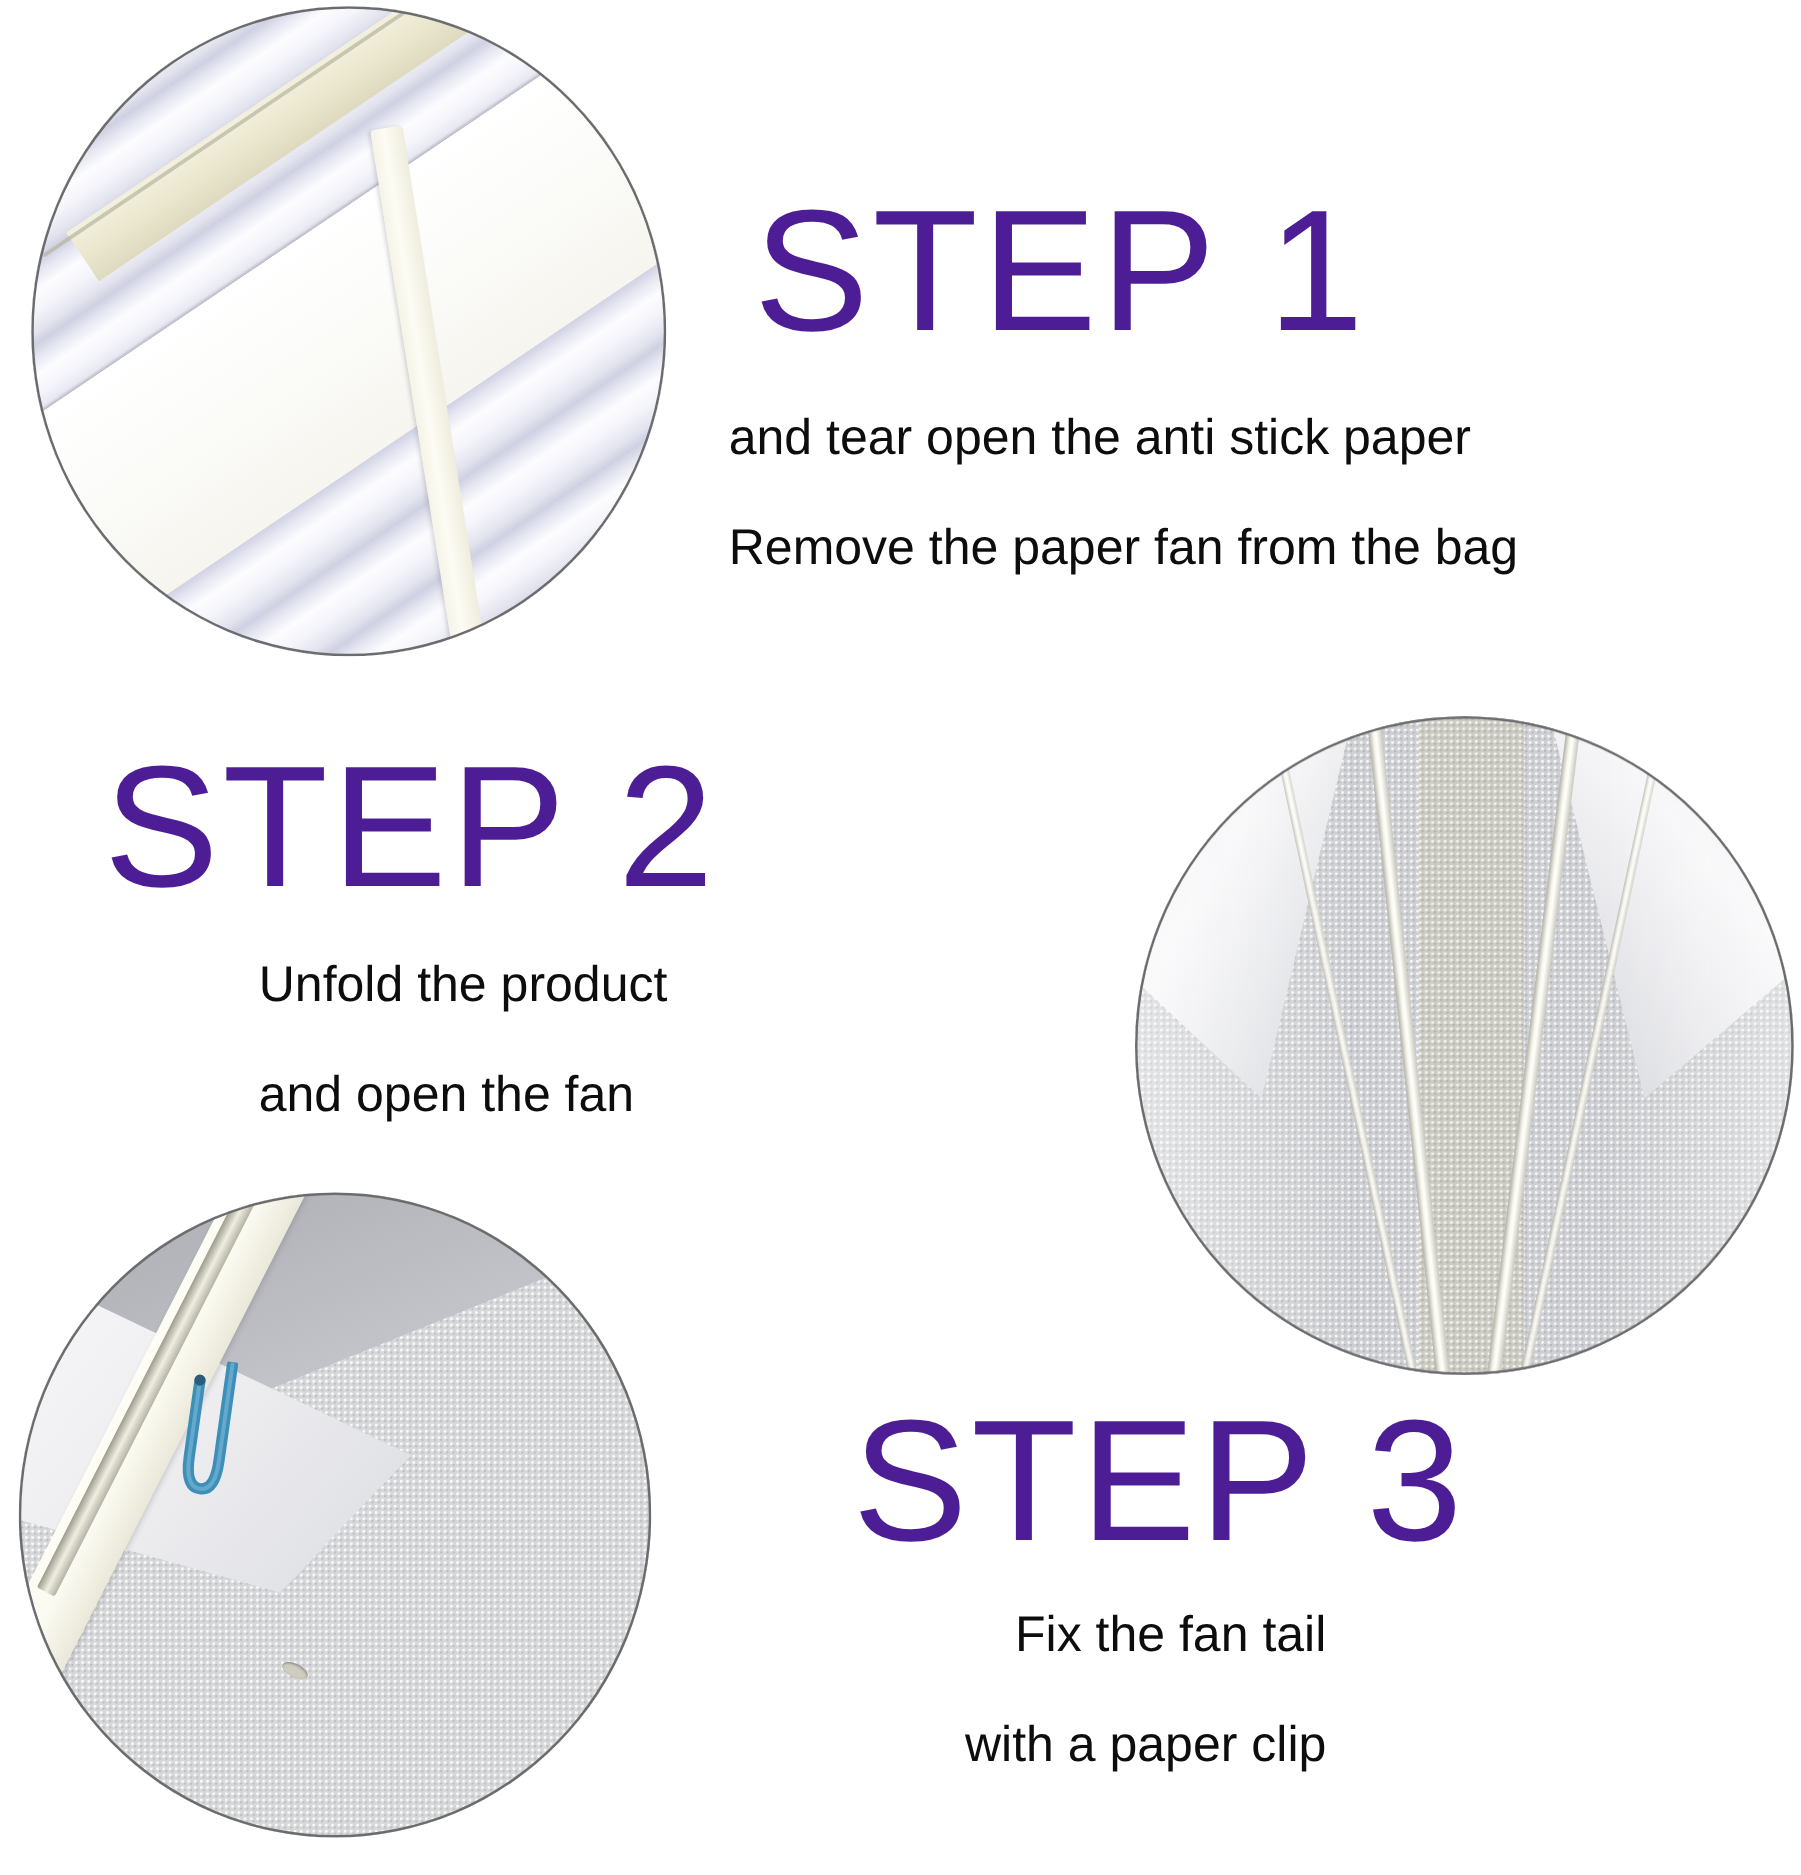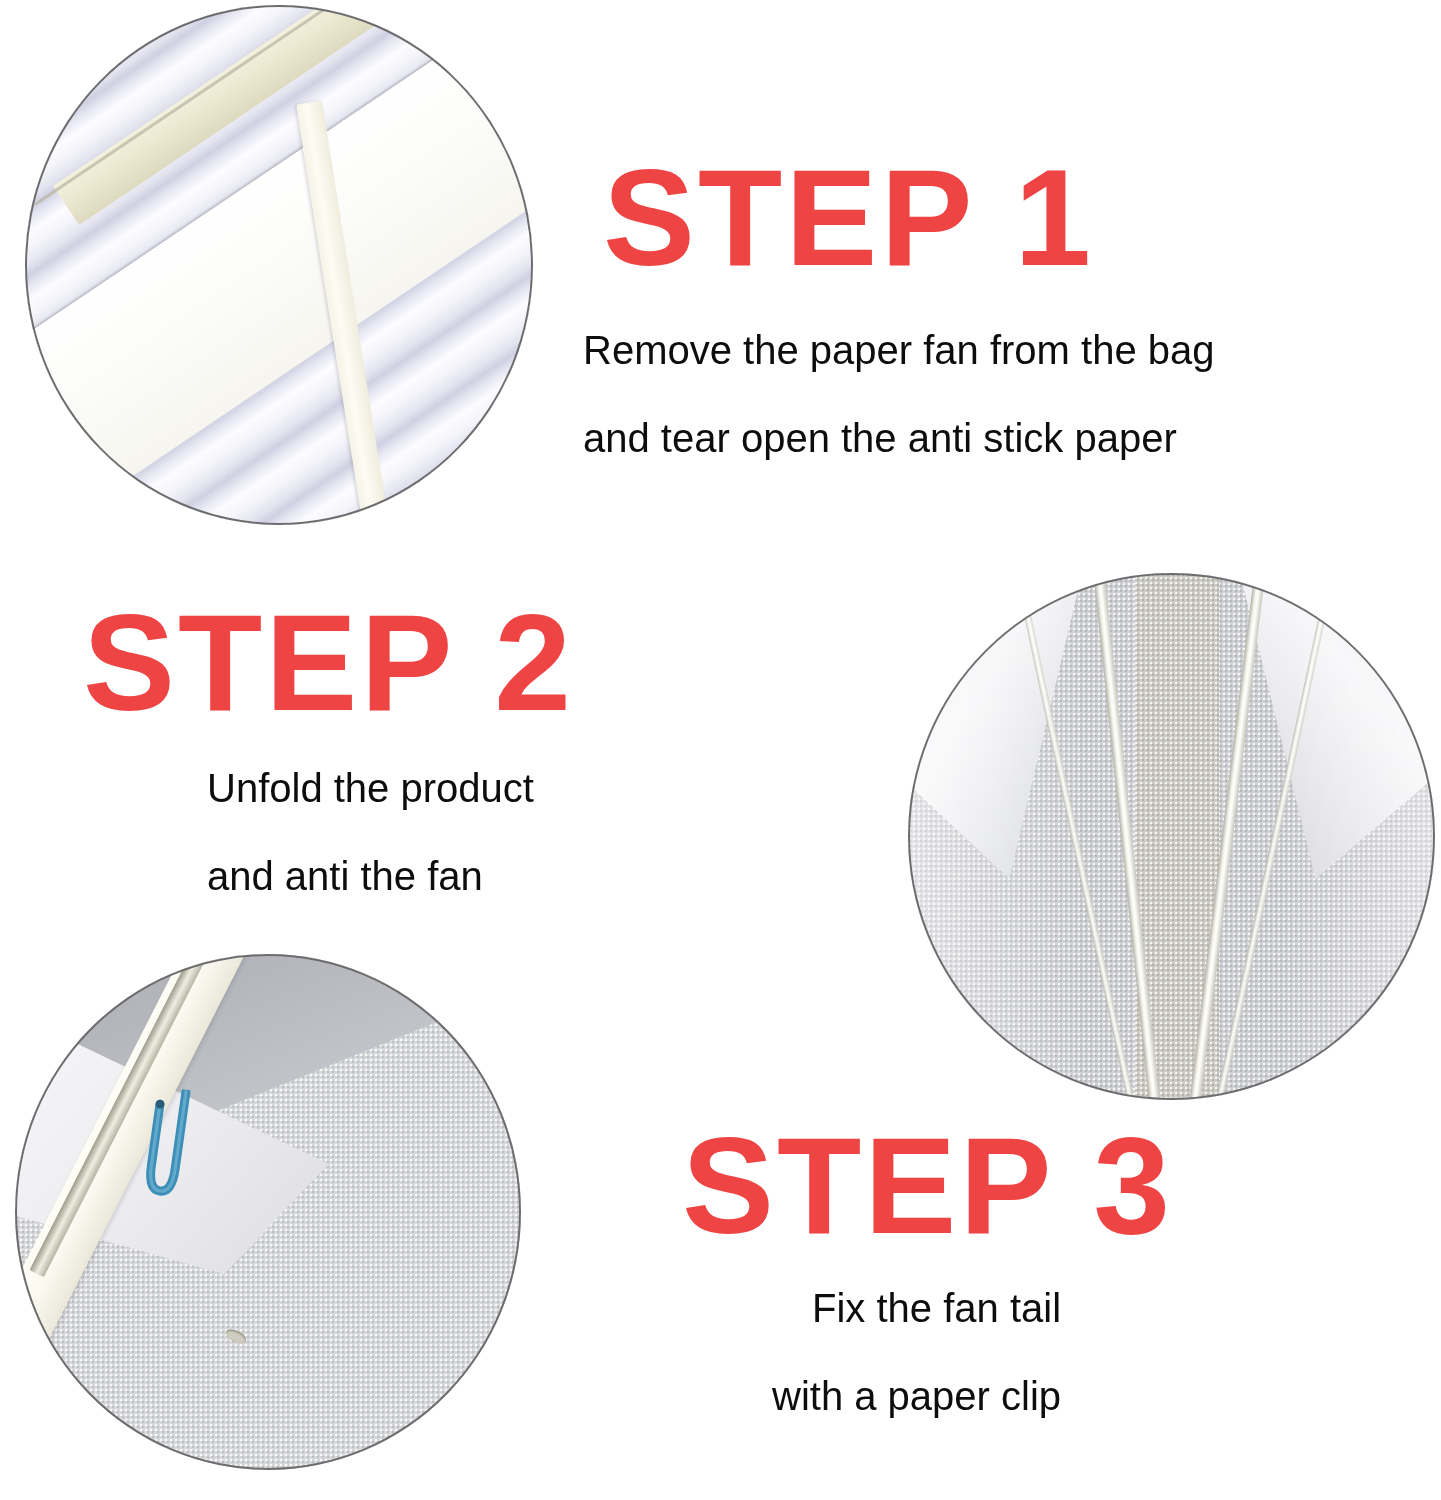--- a/index.html
+++ b/index.html
@@ -215,25 +215,25 @@
     left: 25.5%; top: 26%;
     width: 52px; height: 120px;
     transform: rotate(8deg);
   }
   .p3-clip svg { display: block; }
 
   
   .step-title {
     position: absolute;
     font-family: "Liberation Sans", sans-serif;
-    font-weight: 700;
+    font-weight: 400;
     font-size: 138px;
     line-height: 1;
     letter-spacing: 3px;
-    color: #ef4444;
+    color: #4c1d95;
     white-space: nowrap;
   }
   .step-body {
     position: absolute;
     font-family: "Liberation Sans", sans-serif;
     font-weight: 400;
     font-size: 40px;
     line-height: 88px;
     color: #0d0d0d;
     white-space: nowrap;
@@ -261,28 +261,28 @@
       <div class="p1-white-band"></div>
       <div class="p1-ivory-strip"></div>
       <div class="p1-edge-line"></div>
       <div class="p1-tab"></div>
     </div>
     <div class="ring"></div>
   </div>
 
   <div class="step-title" id="title-1">STEP 1</div>
   <div class="step-body" id="body-1">
+    <span class="line">and tear open the anti stick paper</span>
     <span class="line">Remove the paper fan from the bag</span>
-    <span class="line">and tear open the anti stick paper</span>
   </div>
 
   <div class="step-title" id="title-2">STEP 2</div>
   <div class="step-body" id="body-2">
     <span class="line">Unfold the product</span>
-    <span class="line">and anti the fan</span>
+    <span class="line">and open the fan</span>
   </div>
 
   <div class="photo-circle" id="photo-2">
     <div class="inner">
       <div class="p2-texture"></div>
       <div class="p2-centerpanel"></div>
       <div class="p2-flap p2-flap-left"></div>
       <div class="p2-flap p2-flap-right"></div>
       <div class="p2-crease p2-crease-c"></div>
       <div class="p2-crease p2-crease-a"></div>

